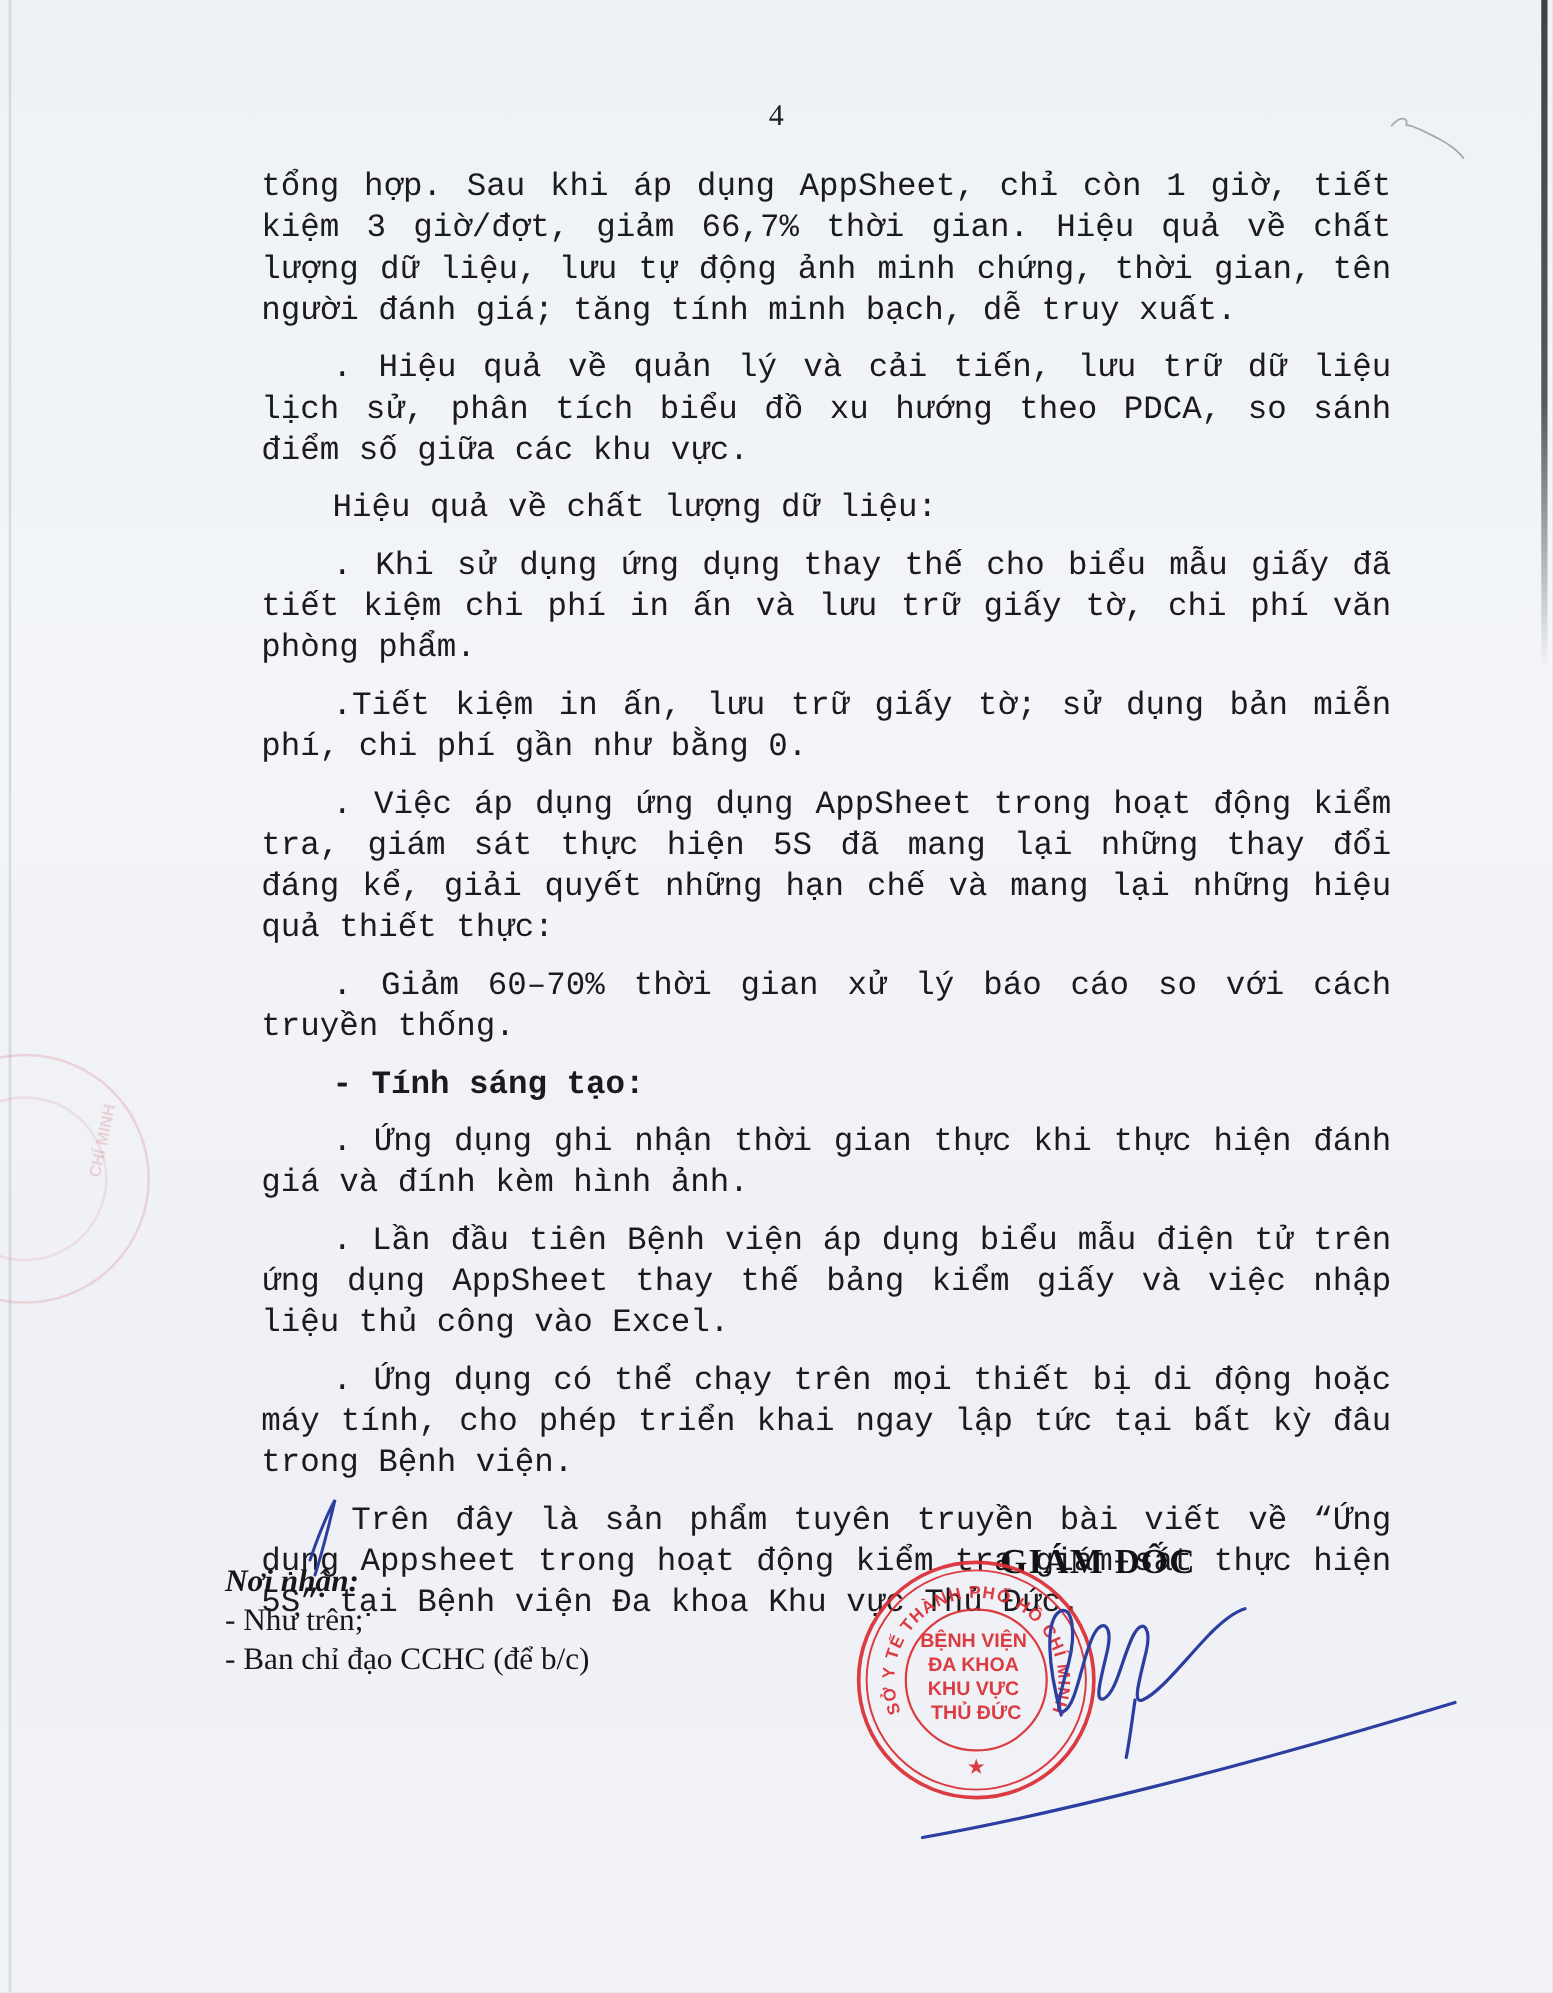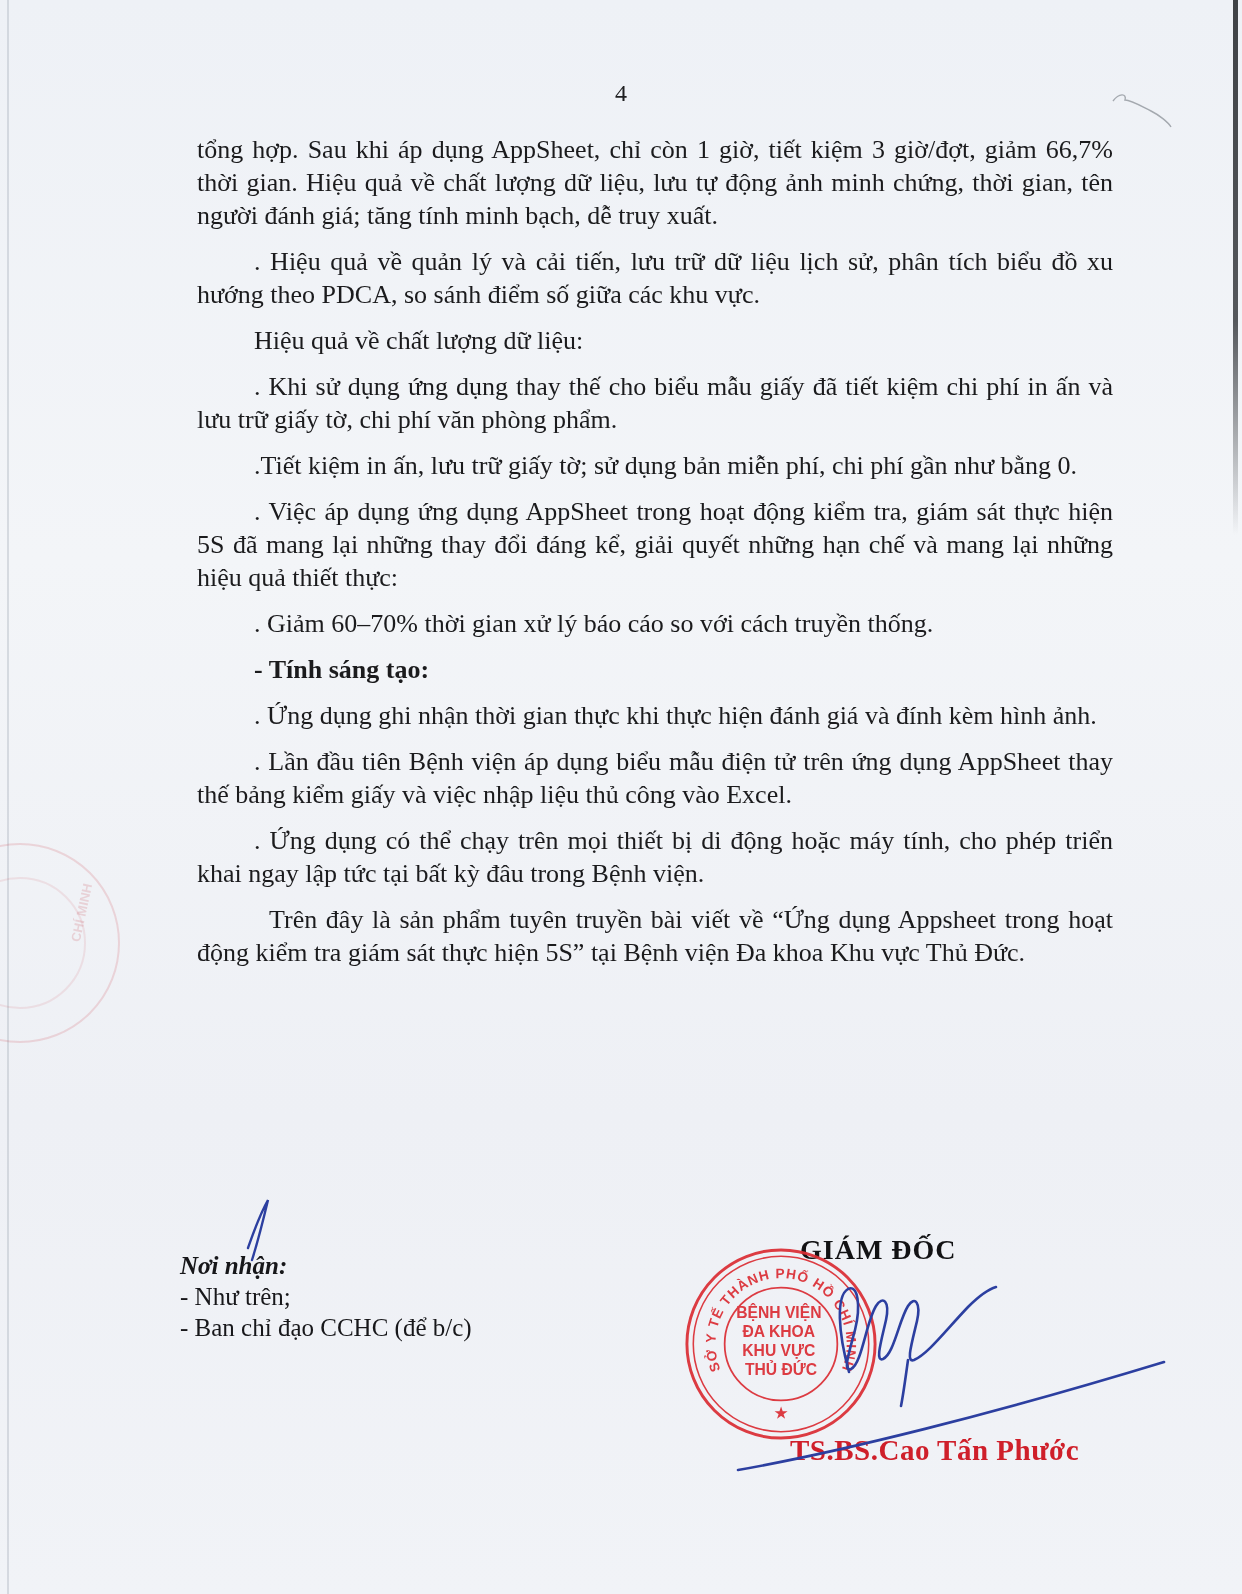--- a/index.html
+++ b/index.html
@@ -13,21 +13,21 @@
     color:#1b1b1d;
   }
   
   .edge-left{position:absolute;left:7px;top:0;width:2px;height:100%;background:rgba(160,168,180,.35);}
   .edge-right{position:absolute;left:1233px;top:0;width:5px;height:535px;
     background:linear-gradient(180deg,#3f4246 0%,#55585c 60%,rgba(120,124,130,0) 100%);}
   .page-number{position:absolute;top:80px;left:0;width:100%;text-align:center;
     font-size:24px;color:#202022;}
   .content{position:absolute;left:193px;top:133px;width:920px;
     font-size:26px;line-height:33px;text-align:justify;color:#1b1b1d;}
-  .content p{margin:0 0 13px 4px;text-indent:57px;}
+  .content p{margin:0 0 13px 16px;text-indent:57px;font-family:Liberation Mono, monospace;}
   .content p.no-indent{text-indent:0;}
   .content p.indent-lg{text-indent:72px;}
   .content p.bold{font-weight:bold;}
   
   .recipients{position:absolute;left:180px;top:1250px;font-size:25px;line-height:31px;color:#17171a;}
   .recipients .label{font-weight:bold;font-style:italic;}
   .recipients .item{font-style:normal;}
   
   .director-title{position:absolute;left:800px;top:1234px;width:240px;
     font-weight:bold;font-size:28px;letter-spacing:1px;color:#121214;}
@@ -70,21 +70,20 @@
     <p class="indent-lg">Trên đây là sản phẩm tuyên truyền bài viết về “Ứng dụng Appsheet trong hoạt động kiểm tra giám sát thực hiện 5S” tại Bệnh viện Đa khoa Khu vực Thủ Đức.</p>
   </div>
 
   <div class="recipients">
     <div class="label">Nơi nhận:</div>
     <div class="item">- Như trên;</div>
     <div class="item">- Ban chỉ đạo CCHC (để b/c)</div>
   </div>
 
   <div class="director-title">GIÁM ĐỐC</div>
-  <div class="signer-name">TS.BS.Cao Tấn Phước</div>
 
   <svg class="seal" viewBox="0 0 200 200">
     <defs>
       <path id="arcTop" d="M 36.7,121.8 A 67,67 0 1 1 163.3,121.8" fill="none"></path>
     </defs>
     <circle cx="100" cy="100" r="96" fill="none" stroke="#db2e35" stroke-width="3"></circle>
     <circle cx="100" cy="100" r="89.5" fill="none" stroke="#db2e35" stroke-width="1.6"></circle>
     <circle cx="100" cy="100" r="57.5" fill="none" stroke="#db2e35" stroke-width="1.8"></circle>
     <text font-size="14" letter-spacing="1" fill="#db2e35">
       <textPath href="#arcTop" startOffset="50%" text-anchor="middle">SỞ Y TẾ THÀNH PHỐ HỒ CHÍ MINH</textPath>

